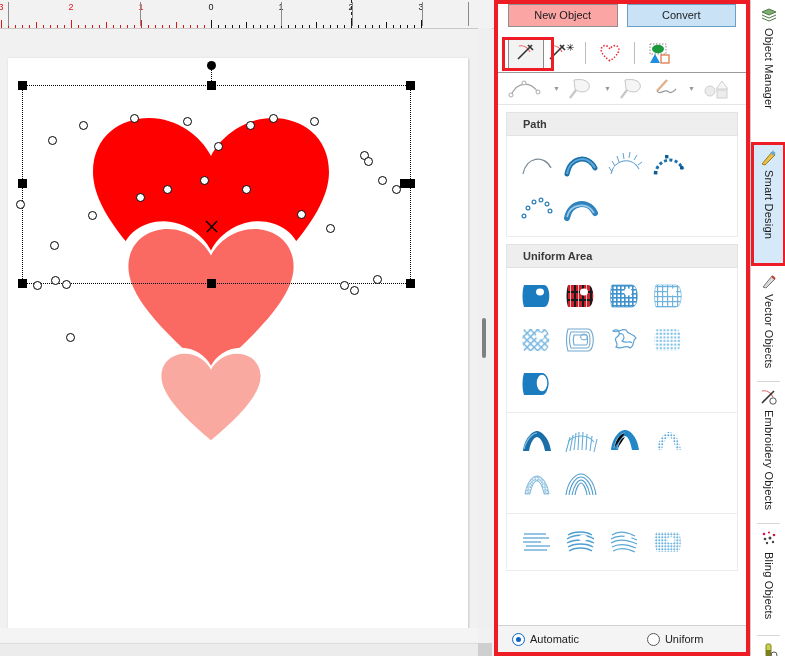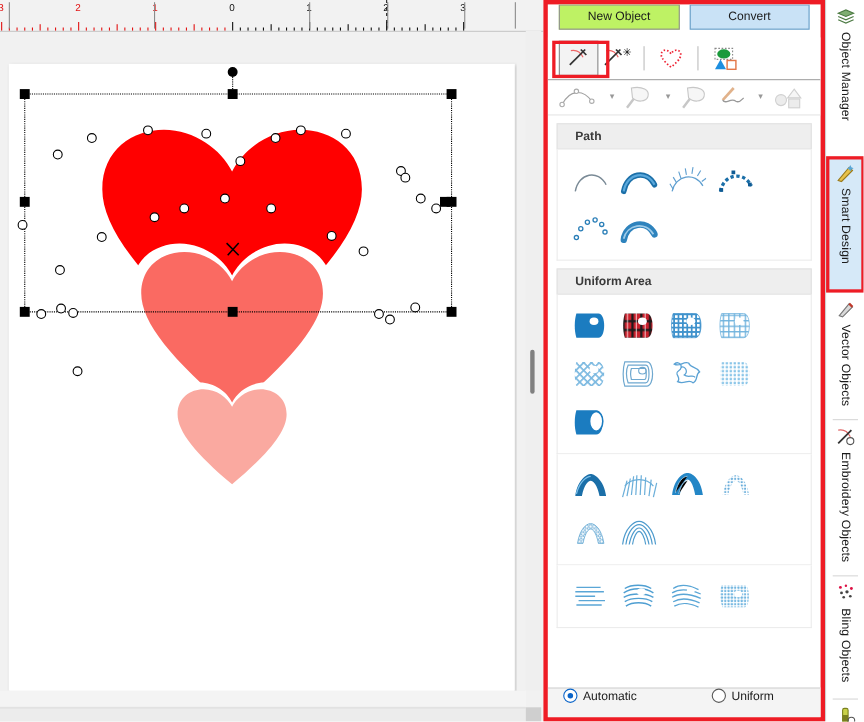--- a/index.html
+++ b/index.html
@@ -41,21 +41,21 @@
 
   
   #docker{position:absolute;left:494px;top:0;width:256px;height:656px;
           background:#fff;border:4px solid #ee1c25;box-sizing:border-box;}
   #dk-inner{position:absolute;left:0;top:0;right:0;bottom:0;overflow:hidden;}
 
   #dk-title{padding:9px 0 7px 12px;font-weight:bold;font-size:11.5px;color:#222;}
 
   #dk-btnrow{display:flex;gap:9px;padding:0 10px 7px 10px;}
   .dk-btn{flex:1;height:21px;line-height:20px;text-align:center;font-size:11px;
-          border:1px solid #8f8f8f;background:#bef264;color:#1b1b1b;cursor:pointer;}
+          border:1px solid #8f8f8f;background:#fca5a5;color:#1b1b1b;cursor:pointer;}
   .dk-btn.primary{background:#c9e2f6;border-color:#6aa0c8;}
 
   #dk-tools{position:relative;display:flex;align-items:center;height:38px;
             padding-left:10px;border-bottom:1px solid #9a9a9a;background:#fff;}
   .tbtn{width:34px;height:30px;display:flex;align-items:center;justify-content:center;cursor:pointer;}
   .tbtn.sel{border:1px solid #8a8a8a;background:#f3f3f3;}
   .tsep{width:1px;height:22px;background:#bdbdbd;margin:0 7px;}
   #tool-hl{position:absolute;left:4px;top:3px;width:52px;height:34px;
            border:3px solid #ee1c25;box-sizing:border-box;pointer-events:none;}
 
@@ -64,21 +64,21 @@
   .t2{display:flex;align-items:center;justify-content:center;cursor:default;}
   .cdn{font-size:7px;color:#444;padding:0 4px;}
 
   .sec-hd{margin:7px 8px 0 8px;background:#eeeeee;border:1px solid #e2e2e2;
           padding:5px 16px;font-weight:bold;font-size:11px;color:#3a3a3a;}
   .sec-bd{margin:0 8px;border:1px solid #ececec;border-top:none;background:#fff;
           display:flex;flex-wrap:wrap;padding:6px 4px 6px 8px;}
   .cell{width:44px;height:44px;display:flex;align-items:center;justify-content:center;cursor:pointer;}
 
   #dk-foot{position:absolute;left:0;right:0;bottom:0;height:26px;background:#f4f4f4;
-           border-top:1px solid #d2d2d2;display:flex;align-items:flex-start;padding-left:14px;}
+           border-top:1px solid #d2d2d2;display:flex;align-items:center;padding-left:14px;}
   .radio{display:flex;align-items:center;gap:5px;cursor:pointer;font-size:11px;color:#1b1b1b;}
   .radio+.radio{margin-left:68px;}
   .rc{width:11px;height:11px;border:1.3px solid #5a5a5a;border-radius:50%;background:#fff;
       display:flex;align-items:center;justify-content:center;}
   .rc.on{border-color:#0a64c8;}
   .rc.on::after{content:"";width:5px;height:5px;border-radius:50%;background:#0a64c8;}
 
   
   #tabstrip{position:absolute;left:750px;top:0;width:35px;height:656px;background:#fff;
             border-left:1px solid #cfcfcf;}

